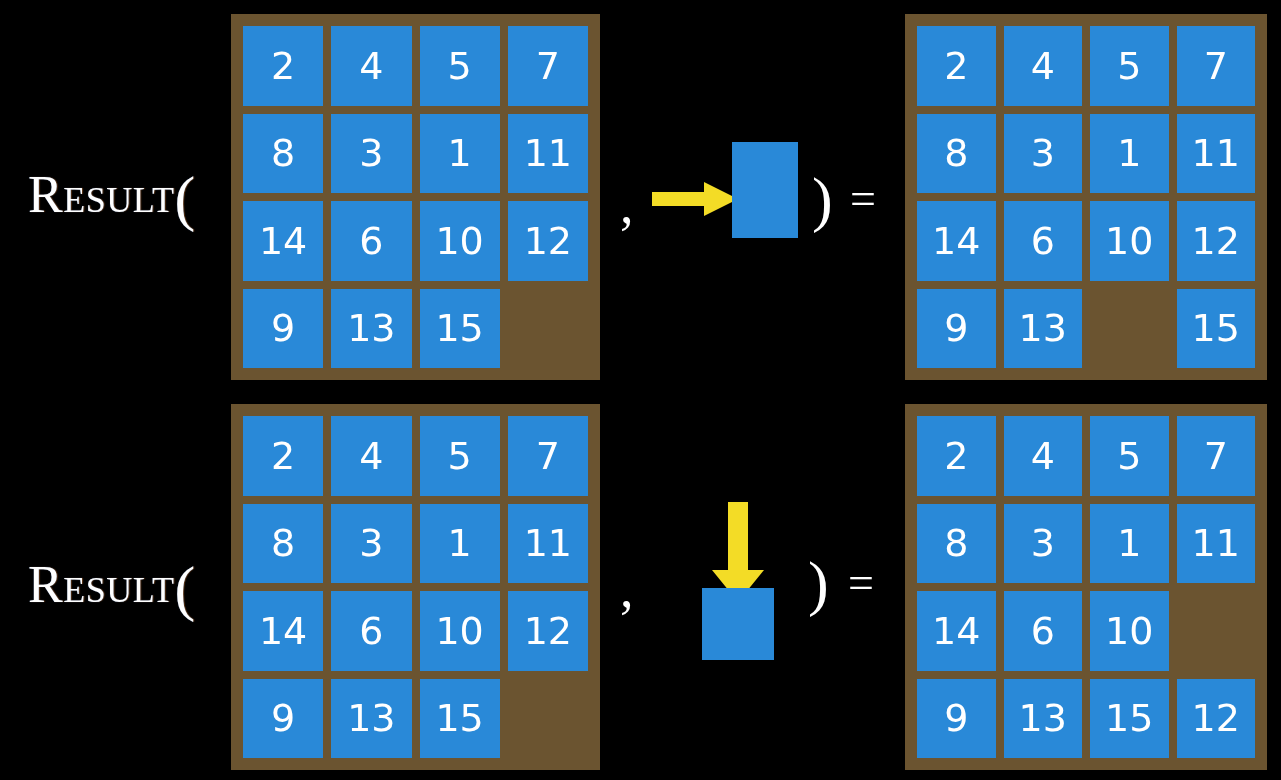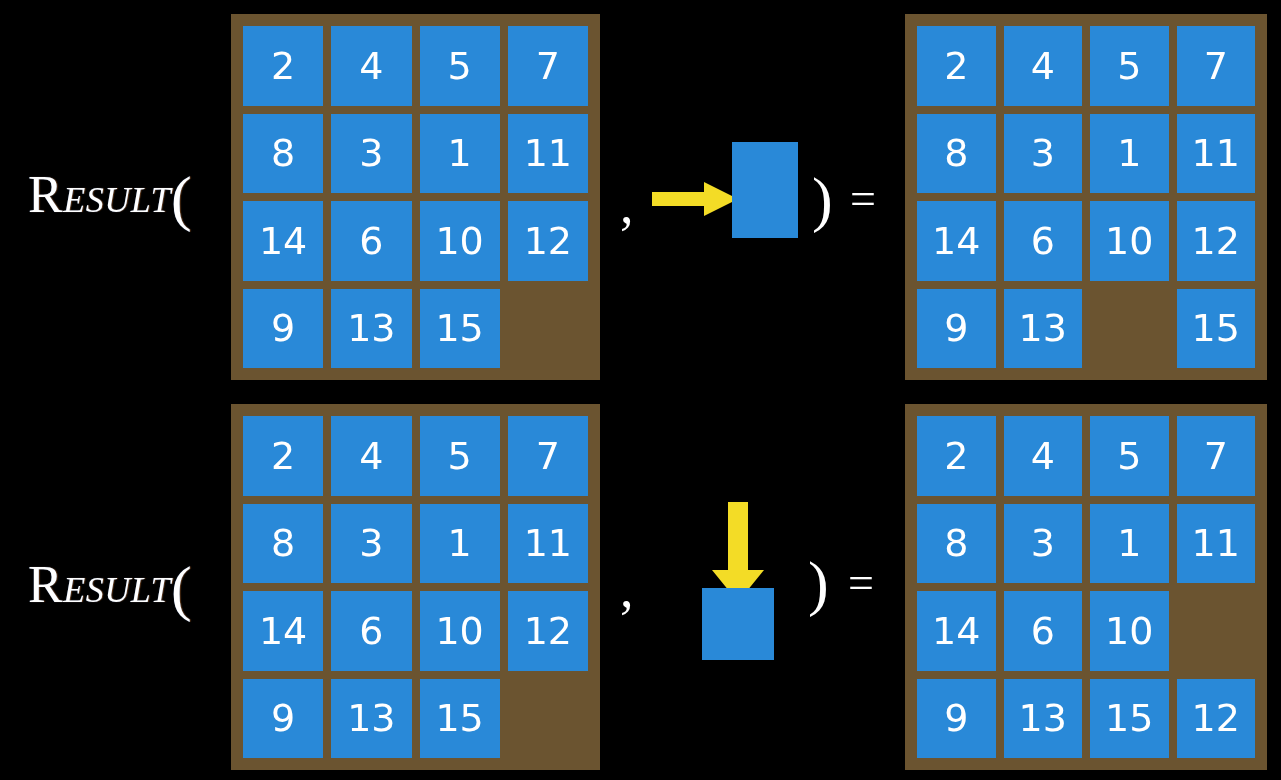--- a/index.html
+++ b/index.html
@@ -43,21 +43,20 @@
     font-family: "Liberation Serif", serif;
     font-size: 52px;
     line-height: 1;
     letter-spacing: 0.5px;
     white-space: nowrap;
     text-shadow: 0 0 1px #2a4a7a, 1px 0 1px #6b3a10;
   }
   .result-label .smallcaps {
     font-variant: small-caps;
     text-transform: lowercase;
-    font-style: italic;
   }
   .result-label .paren-open {
     font-size: 62px;
     position: relative;
     top: 3px;
   }
 
   
   .board {
     position: absolute;

